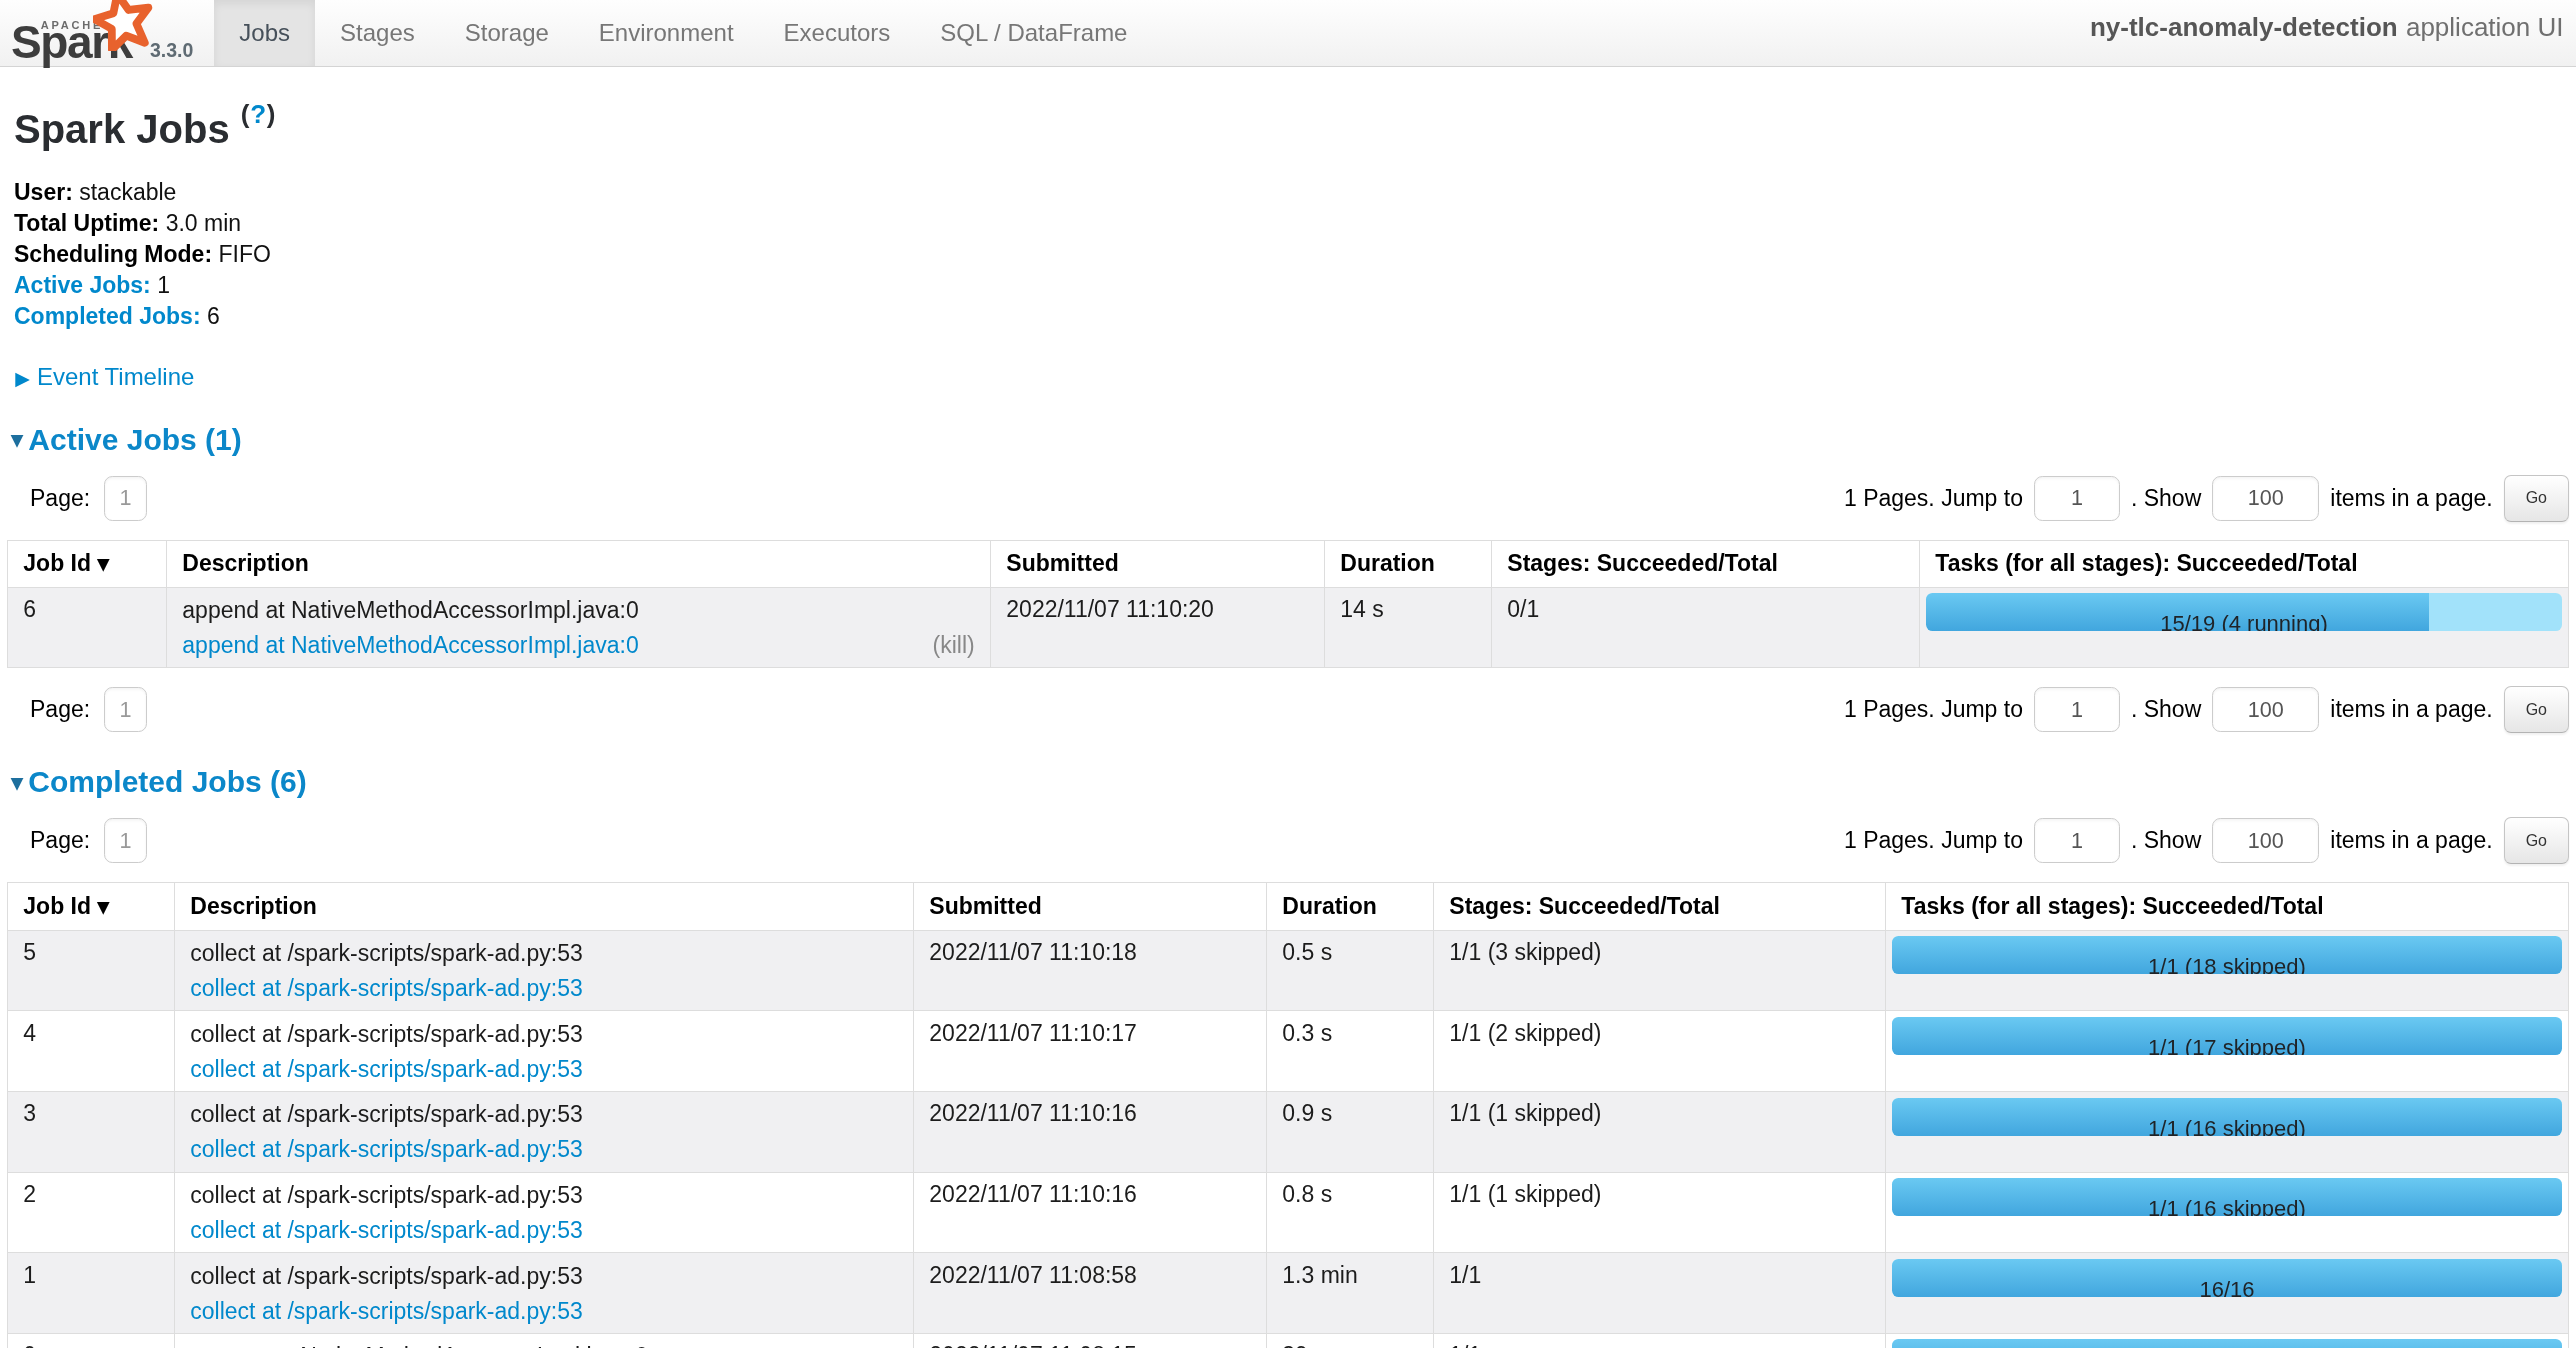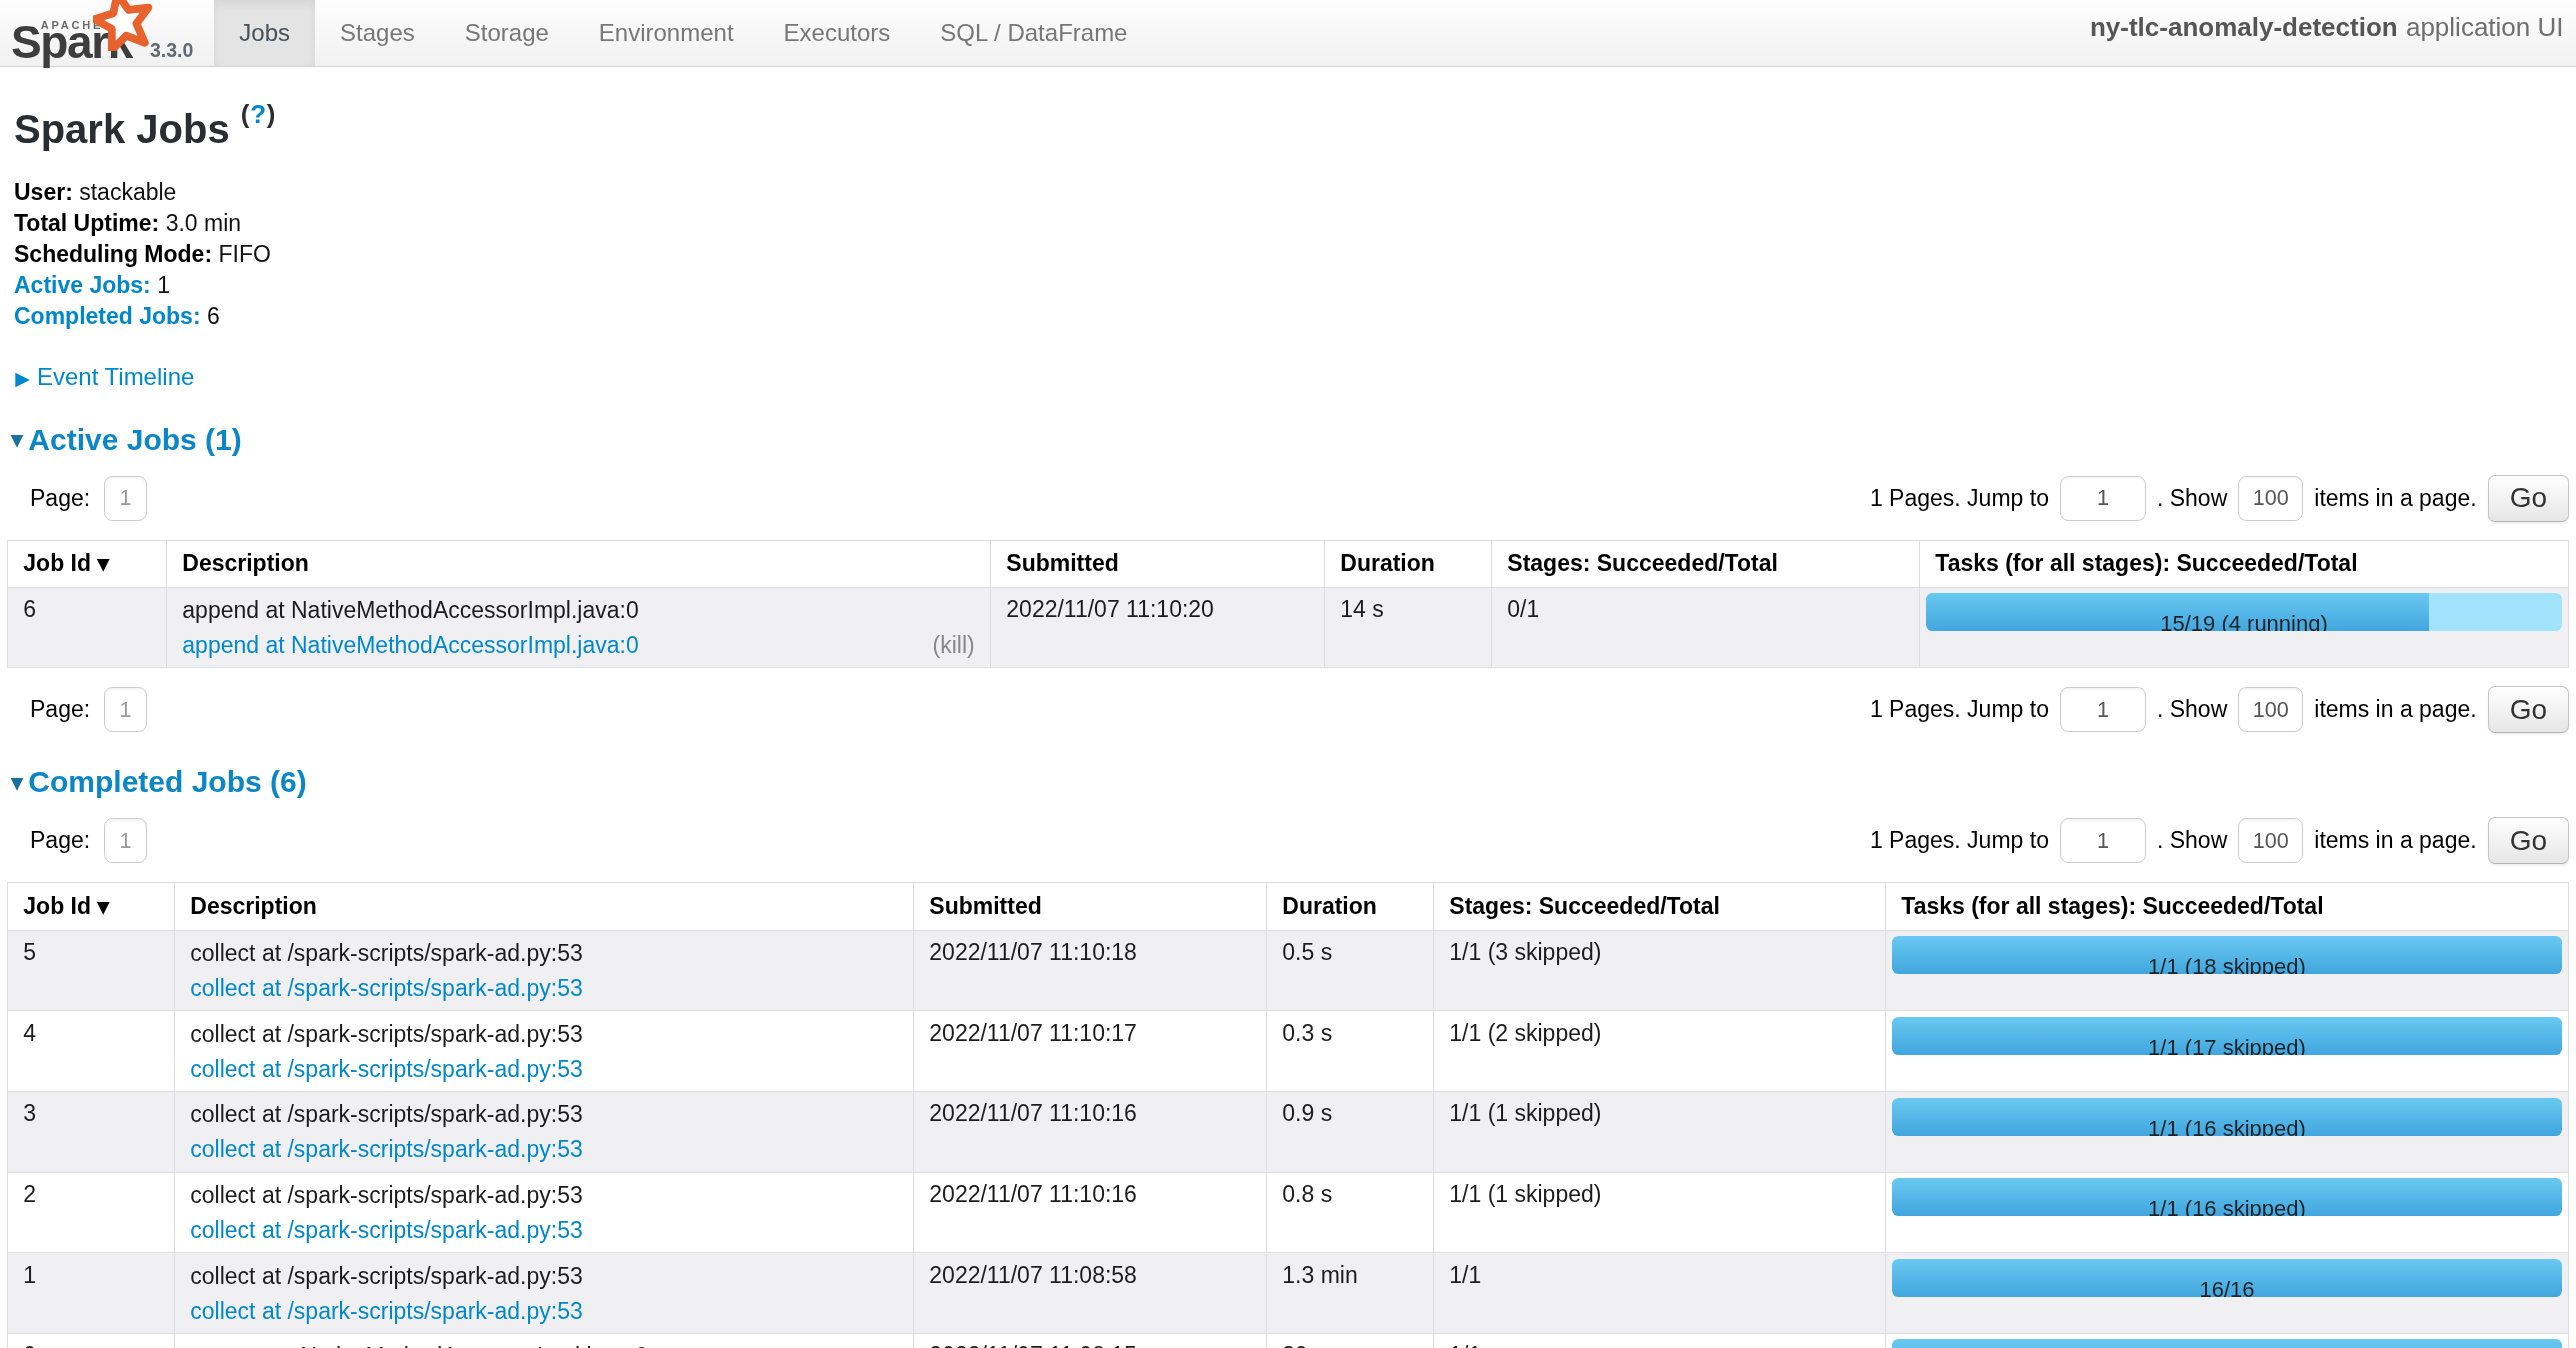--- a/index.html
+++ b/index.html
@@ -81,24 +81,24 @@
   .pager-left { display:flex; align-items:center; gap:14px; margin-left:23px; }
   .pager-right { display:flex; align-items:center; gap:11px; }
   input.page-input, input.jump-input, input.show-input {
     height:45px; border:1.4px solid #ccc; border-radius:8.3px;
     font-size:21.6px; font-family:"Liberation Sans",sans-serif;
     text-align:center; color:#555; background:#fff;
     box-shadow: inset 0 1.4px 2.8px rgba(0,0,0,0.05);
   }
   input.page-input { width:43px; color:#999; }
   input.jump-input { width:86px; }
-  input.show-input { width:65px; }
+  input.show-input { width:107px; }
   .go-button {
     height:47px; padding:0 21px;
-    font-size:28px; color:#333; font-family:"Liberation Sans",sans-serif;
+    font-size:16px; color:#333; font-family:"Liberation Sans",sans-serif;
     background: linear-gradient(#ffffff, #e6e6e6);
     border: 1.4px solid #c5c5c5; border-bottom-color:#b3b3b3;
     border-radius: 7px; cursor:pointer;
     box-shadow: 0 1.4px 2.1px rgba(0,0,0,0.06);
   }
 
   
   .jobs-table {
     border-collapse: collapse; width: 100%;
     font-size: 23px; margin: 4.2px 0 7px 0;

